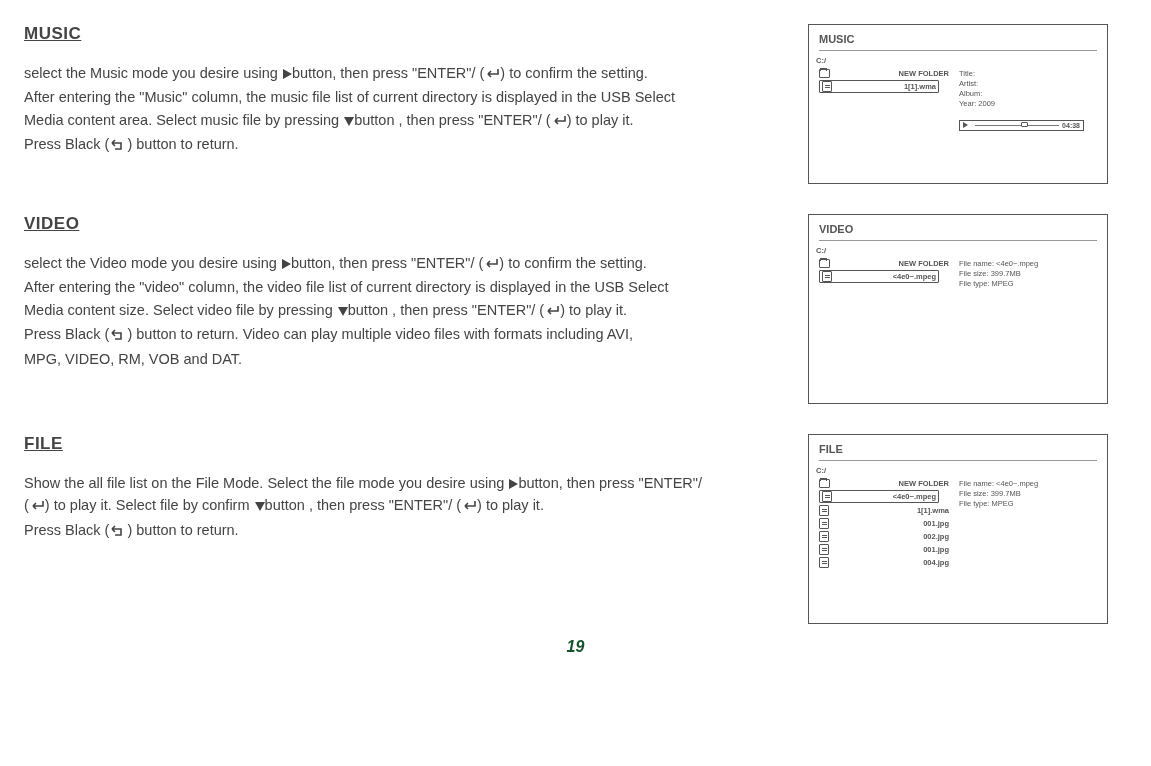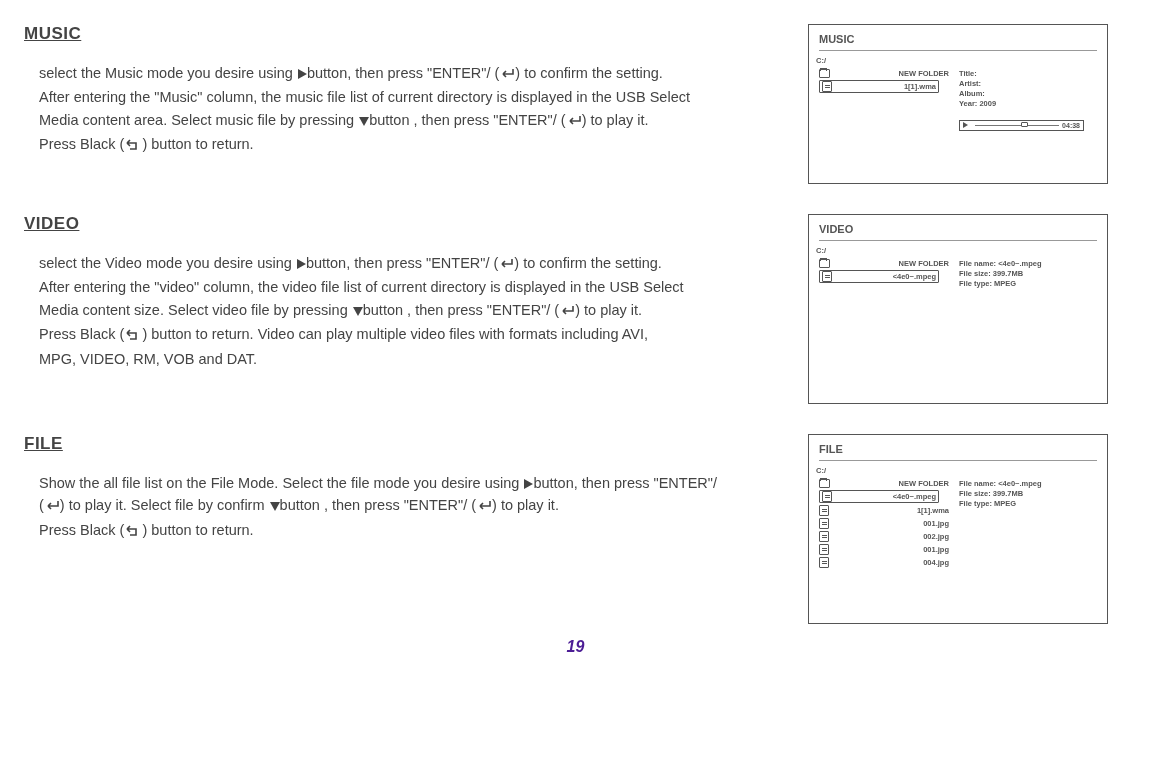--- a/index.html
+++ b/index.html
@@ -19,21 +19,21 @@
     font-weight: bold;
     text-decoration: underline;
     margin: 0 0 18px 0;
     letter-spacing: 0.5px;
     color: #444;
   }
   .para {
     font-size: 14.5px;
     line-height: 1.55;
     color: #444;
-    margin: 15px;
+    margin: 0;
   }
   .tri-right {
     display: inline-block;
     width: 0; height: 0;
     border-top: 5px solid transparent;
     border-bottom: 5px solid transparent;
     border-left: 9px solid #444;
     vertical-align: -1px;
     margin-left: 1px;
   }
@@ -102,21 +102,21 @@
     flex-shrink: 0;
   }
   .folder-ico::before {
     content: "";
     position: absolute;
     top: -2.5px; left: 0;
     width: 5px; height: 2px;
     border: 1px solid #555;
     border-bottom: none;
   }
-  .meta { font-weight: bold; font-size: 7.5px; line-height: 1.35; }
+  .meta { font-weight: normal; font-size: 7.5px; line-height: 1.35; }
   .progress-wrap {
     margin-top: 10px;
     border: 1px solid #555;
     display: flex; align-items: center;
     padding: 1px 3px;
     width: 125px;
     font-weight: bold;
     font-size: 7px;
   }
   .prog-play {
@@ -136,21 +136,21 @@
     border: 1px solid #555;
     border-radius: 1px;
     background: #fff;
   }
   .page-num {
     text-align: center;
     font-style: italic;
     font-weight: bold;
     font-size: 16px;
     margin-top: 14px;
-    color: #4c1d95;
+    color: #14532d;
   }
 </style>
 </head>
 <body>
 
 <div class="row">
   <div class="text-col">
     <h2 class="section">MUSIC</h2>
     <p class="para">
       <span>select the Music mode you desire using </span><span class="tri-right"></span><span>button, then press "ENTER"/ (</span><span class="enter-icon"><svg width="16" height="12" viewBox="0 0 16 12">

